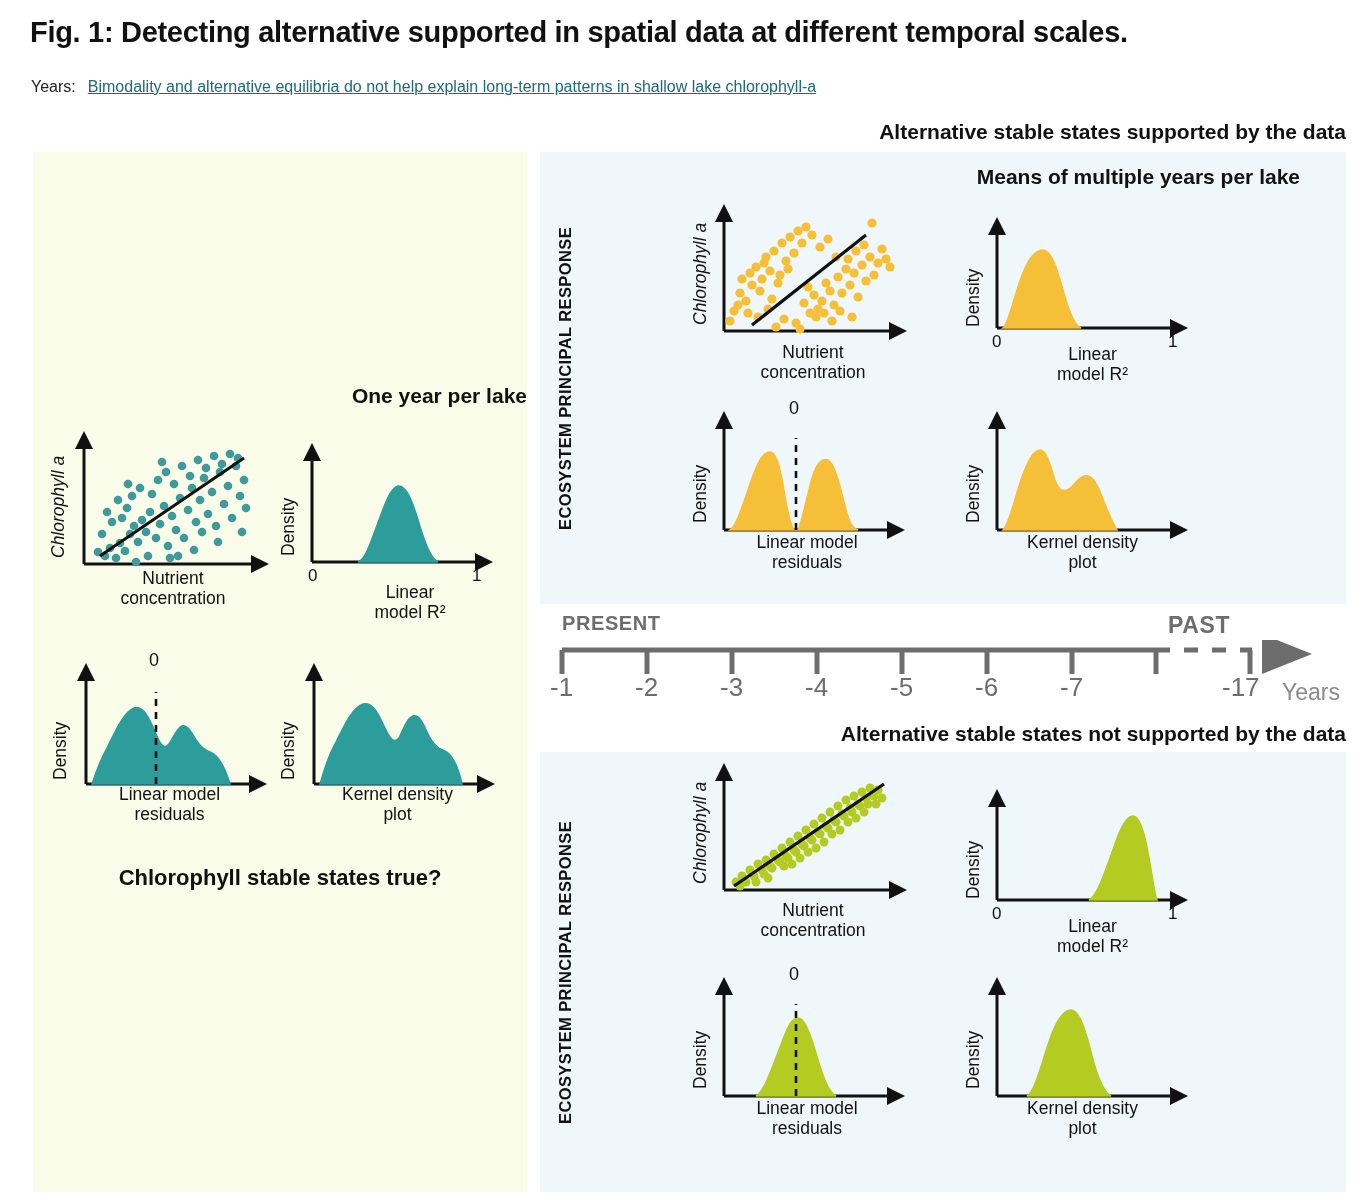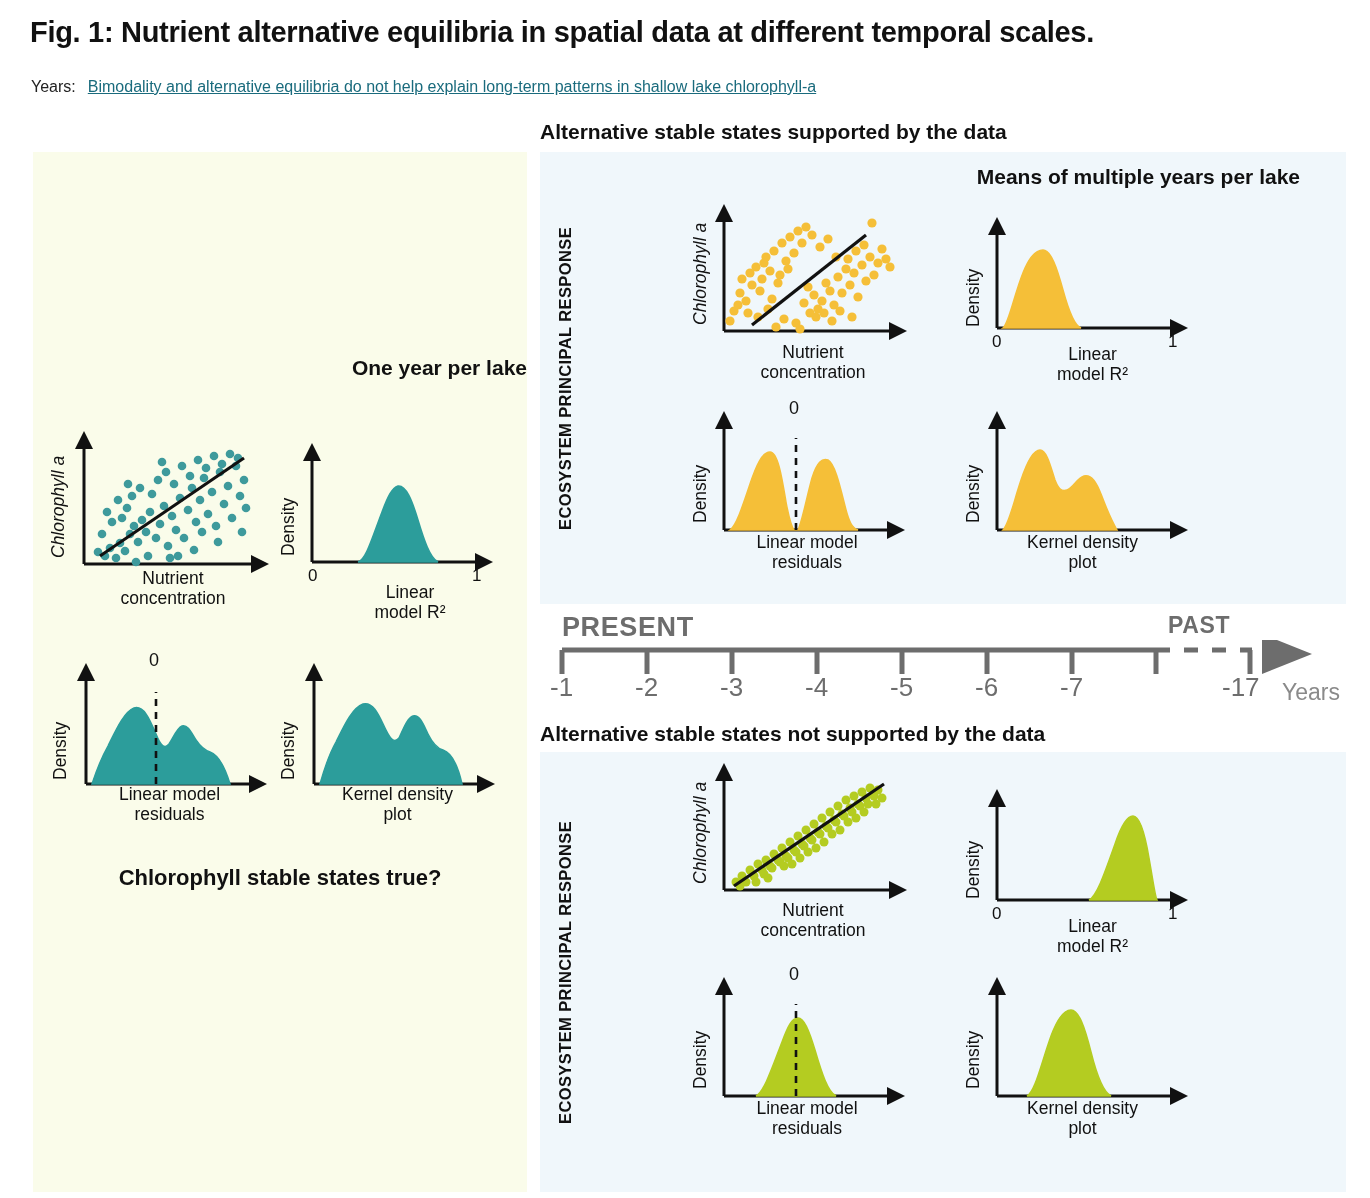--- a/index.html
+++ b/index.html
@@ -13,21 +13,21 @@
   .fig-from .lnk{color:#1a6b7d;text-decoration:underline;margin-left:12px;}
 
   
   .panel-left{position:absolute;left:33px;top:152px;width:494px;height:1040px;
     background:#fafcea;}
   .panel-top{position:absolute;left:540px;top:152px;width:806px;height:452px;
     background:#f0f7fb;}
   .panel-bot{position:absolute;left:540px;top:752px;width:806px;height:440px;
     background:#f0f7fb;}
 
-  .banner{position:absolute;font-size:21px;font-weight:bold;text-align:left;color:#111;}
+  .banner{position:absolute;font-size:21px;font-weight:bold;text-align:right;color:#111;}
   .banner-top{left:540px;top:120px;width:806px;}
   .banner-bot{left:540px;top:722px;width:806px;}
 
   .side-label{position:absolute;font-size:16.5px;font-weight:bold;
     letter-spacing:0.4px;color:#111;white-space:nowrap;
     writing-mode:vertical-rl;transform:rotate(180deg);text-align:center;}
   .side-top{left:556px;top:160px;height:436px;}
   .side-bot{left:556px;top:760px;height:424px;}
 
   .sub-head{position:absolute;font-size:21px;font-weight:bold;text-align:right;color:#111;}
@@ -42,38 +42,38 @@
     writing-mode:vertical-rl;transform:rotate(180deg);}
   .vlabel-i{font-style:italic;}
 
   .zero-lab{position:absolute;font-size:18px;color:#111;}
 
   .foot-q{position:absolute;left:33px;top:865px;width:494px;text-align:center;
     font-size:22px;font-weight:bold;color:#111;}
 
   
   .timeline{position:absolute;left:540px;top:612px;width:830px;height:112px;}
-  .tl-present{position:absolute;left:22px;top:0px;font-size:27px;font-weight:bold;
+  .tl-present{position:absolute;left:22px;top:0px;font-size:20px;font-weight:bold;
     letter-spacing:0.6px;color:#6d6d6d;}
   .tl-past{position:absolute;left:628px;top:0px;font-size:23px;font-weight:bold;
     letter-spacing:0.6px;color:#6d6d6d;}
   .tl-num{position:absolute;top:60px;font-size:26px;color:#6d6d6d;}
   .tl-years{position:absolute;left:742px;top:60px;font-size:23px;color:#8a8a8a;margin-top:7px;}
 </style>
 </head>
 <body>
 
-<div class="fig-title">Fig. 1: Nutrient alternative equilibria in spatial data at different temporal scales.</div>
+<div class="fig-title">Fig. 1: Detecting alternative supported in spatial data at different temporal scales.</div>
 <div class="fig-from">
   <span class="lbl">Years:</span><a class="lnk" href="#">Bimodality and alternative equilibria do not help explain long-term patterns in shallow lake chlorophyll-a</a>
 </div>
 
 <div class="panel-left"></div>
 
-<div class="sub-head" style="left:33px;top:356px;width:494px;">One year per lake</div>
+<div class="sub-head" style="left:33px;top:384px;width:494px;">One year per lake</div>
 
 <div class="mini" style="left:72px;top:438px;">
 <svg width="190" height="135" viewBox="0 0 190 135">
   <defs>
         <marker id="ar1" markerWidth="7" markerHeight="7" refX="1" refY="3" orient="auto">
     <path d="M0,0 L6,3 L0,6 z" fill="#111"></path>
         </marker>
       </defs>
   <line x1="12" y1="126" x2="12" y2="8" stroke="#111" stroke-width="3" marker-end="url(#ar1)"></line>
   <line x1="12" y1="126" x2="182" y2="126" stroke="#111" stroke-width="3" marker-end="url(#ar1)"></line>

